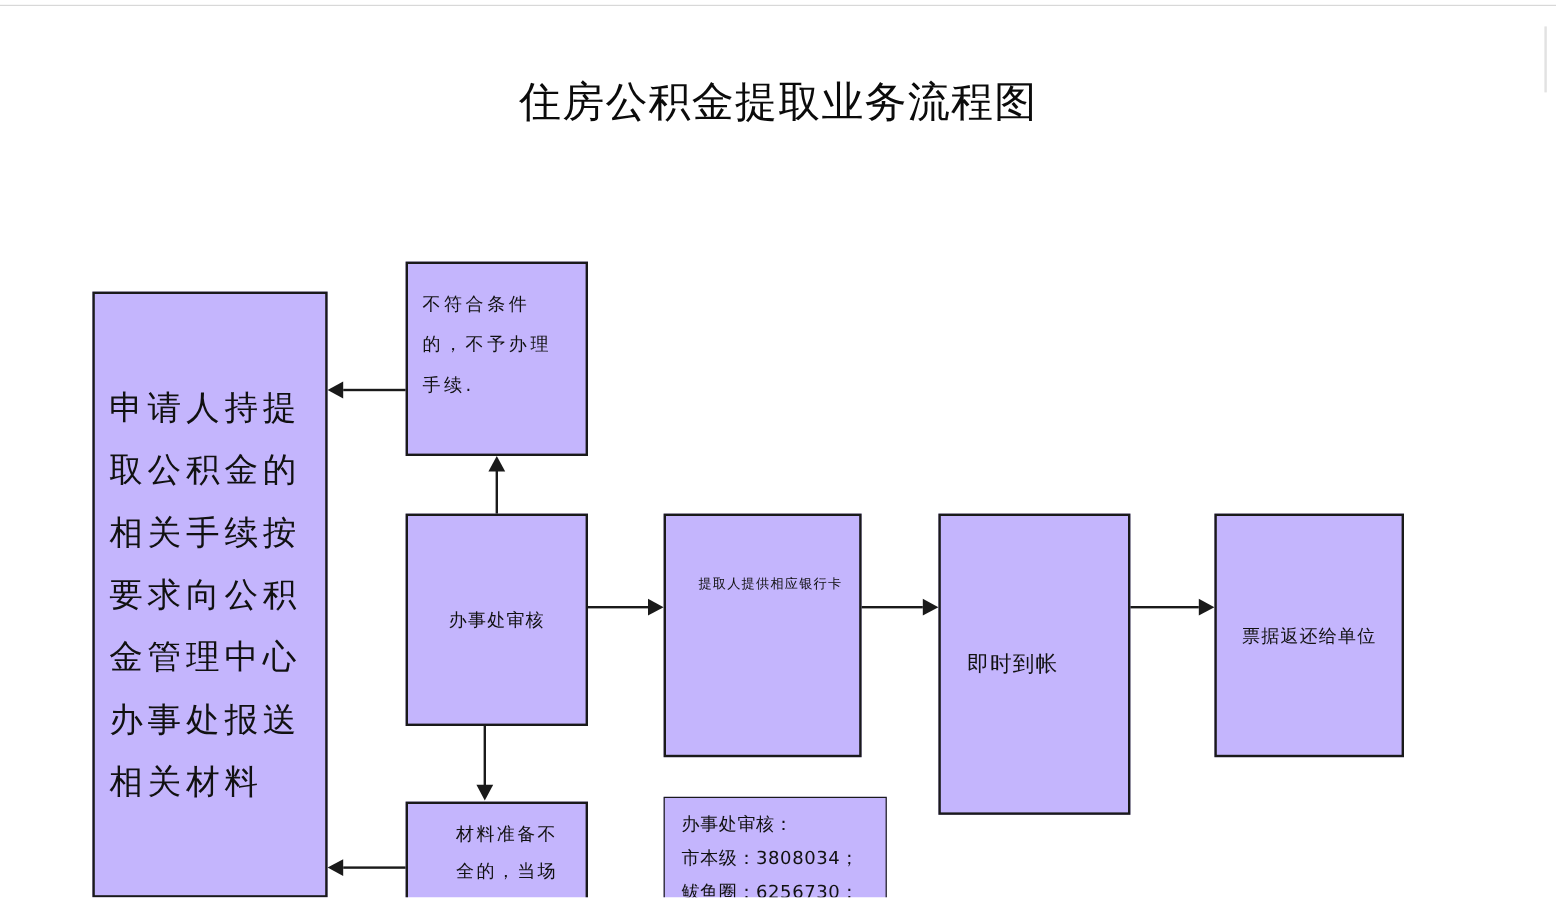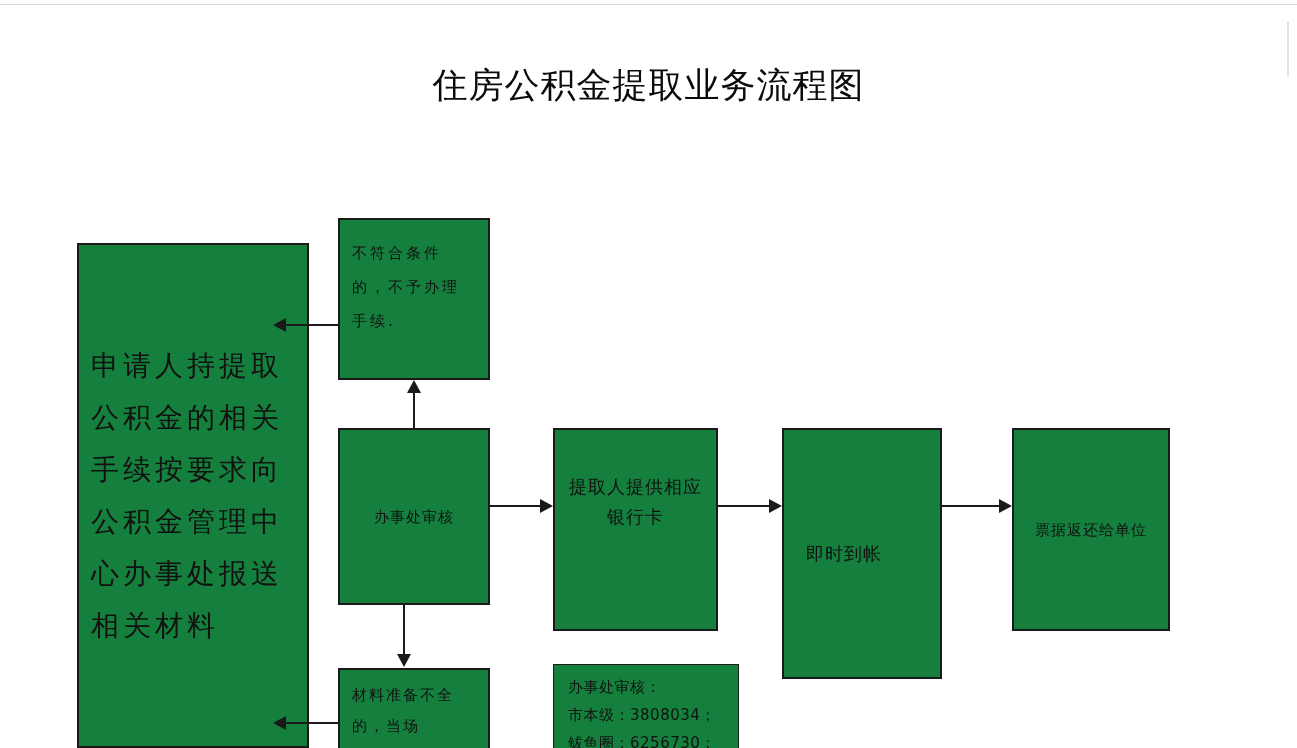--- a/index.html
+++ b/index.html
@@ -48,37 +48,37 @@
     font-weight: normal;
     letter-spacing: 1px;
     color: #0b0b0b;
     white-space: nowrap;
   }
   
   .node {
     position: absolute;
     box-sizing: border-box;
     border: 2px solid #1a1a1a;
-    background: #15803d;
+    background: #c4b5fd;
     display: flex;
     align-items: center;
     overflow: hidden;
   }
   .node .node-text {
     display: block;
     width: 100%;
     color: #111111;
     font-family: "DejaVu Sans", "Liberation Sans", sans-serif;
   }
 
   
   #node-applicant {
     left: 77px;
     top: 243px;
-    width: 232px;
+    width: 196px;
     height: 505px;
     align-items: center;
     justify-content: center;
   }
   #node-applicant .node-text {
     padding: 0 12px;
     font-size: 28px;
     line-height: 52px;
     letter-spacing: 4px;
     text-align: left;
@@ -118,24 +118,24 @@
   
   #node-bankcard {
     left: 553px;
     top: 428px;
     width: 165px;
     height: 203px;
     align-items: flex-start;
   }
   #node-bankcard .node-text {
     padding: 42px 14px 0 14px;
-    font-size: 18px;
+    font-size: 11px;
     line-height: 30px;
     letter-spacing: 1px;
-    text-align: center;
+    text-align: right;
   }
 
   
   #node-instant {
     left: 782px;
     top: 428px;
     width: 160px;
     height: 251px;
   }
   #node-instant .node-text {
@@ -168,20 +168,21 @@
     width: 152px;
     height: 120px;
     align-items: flex-start;
   }
   #node-incomplete .node-text {
     padding: 10px 12px 0 12px;
     font-size: 15px;
     line-height: 31px;
     letter-spacing: 2px;
     text-align: left;
+    margin-left: 28px;
   }
 
   
   #node-phone {
     left: 553px;
     top: 664px;
     width: 186px;
     height: 110px;
     border: 1px solid #1a1a1a;
     align-items: flex-start;

